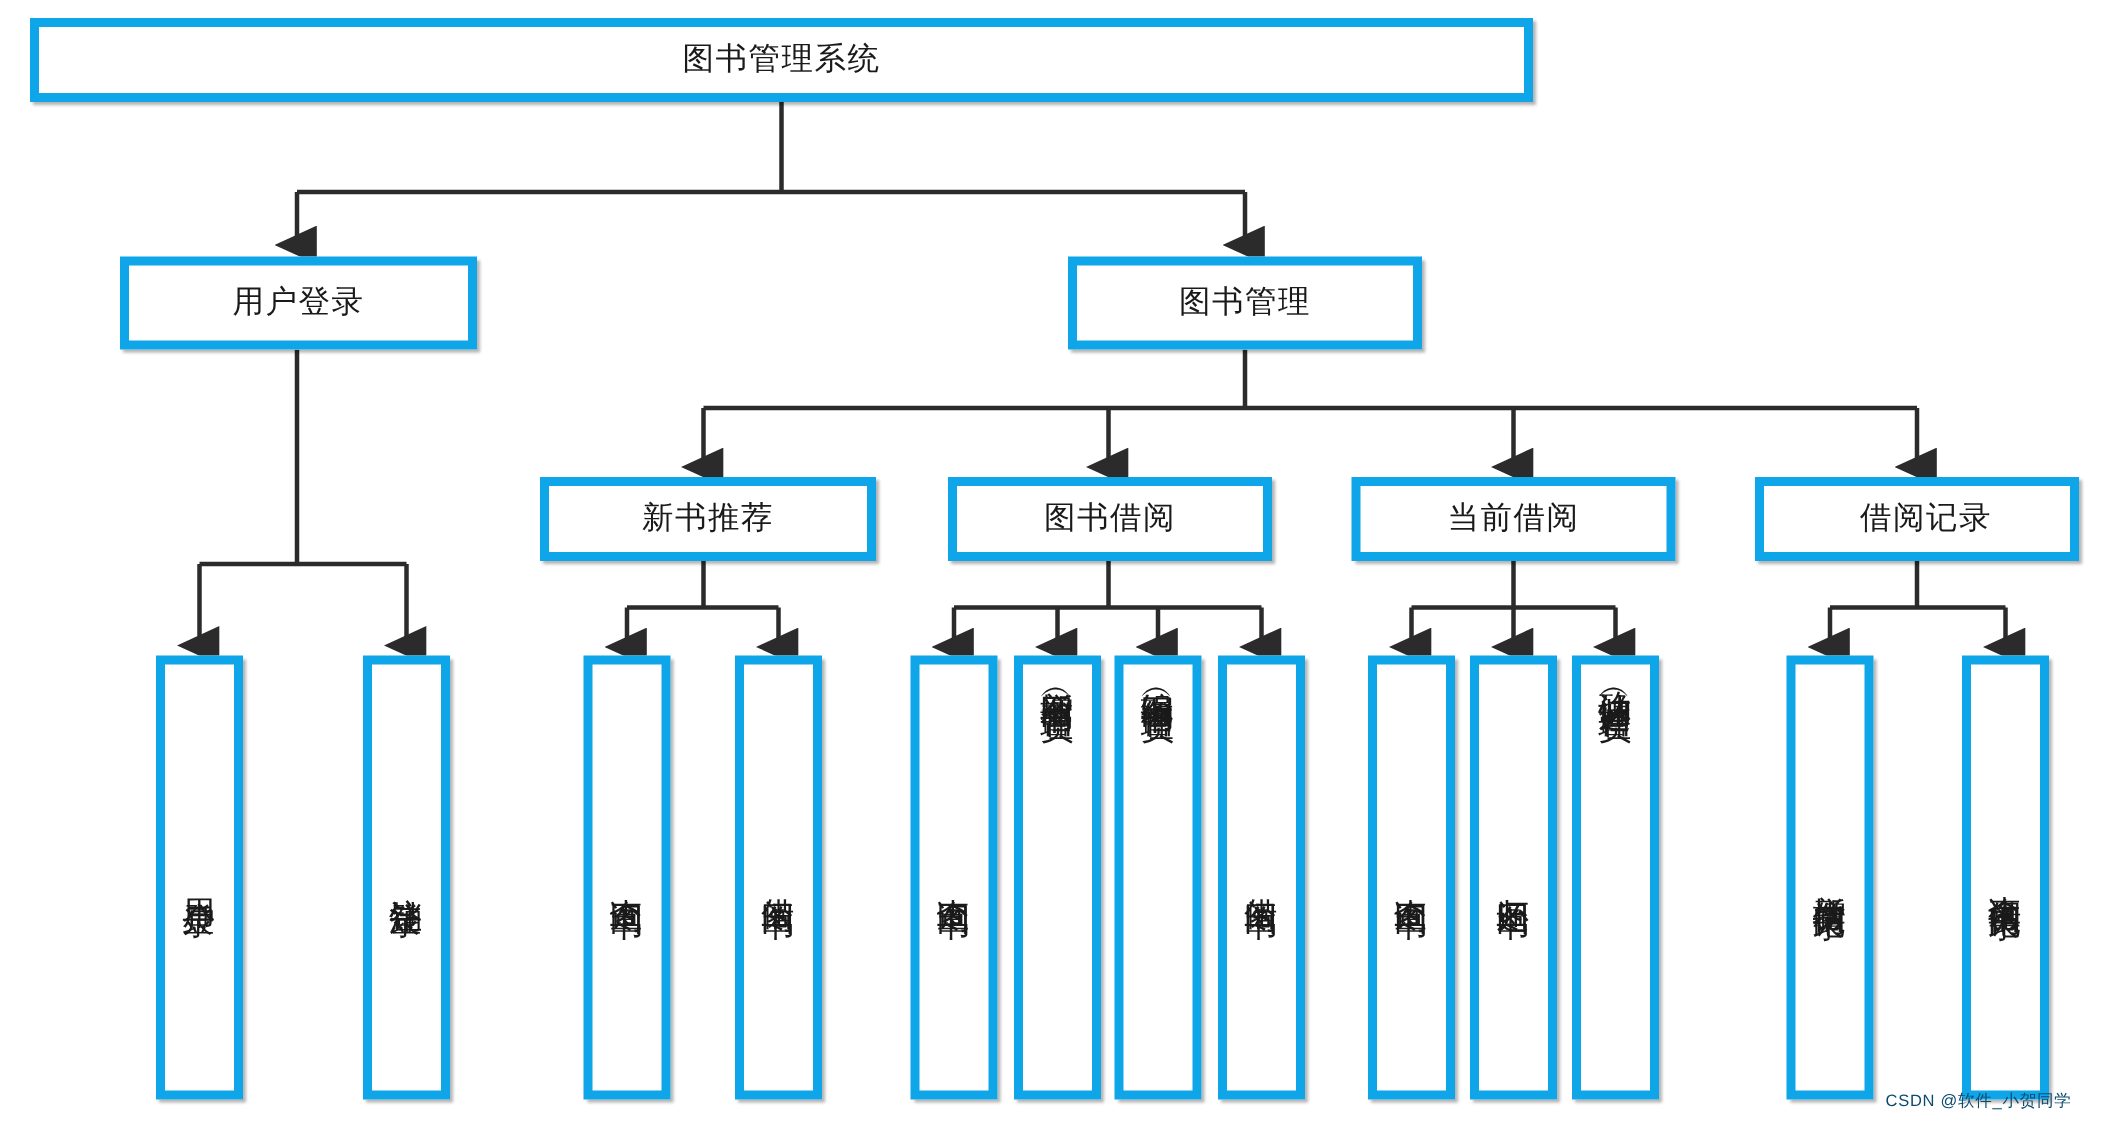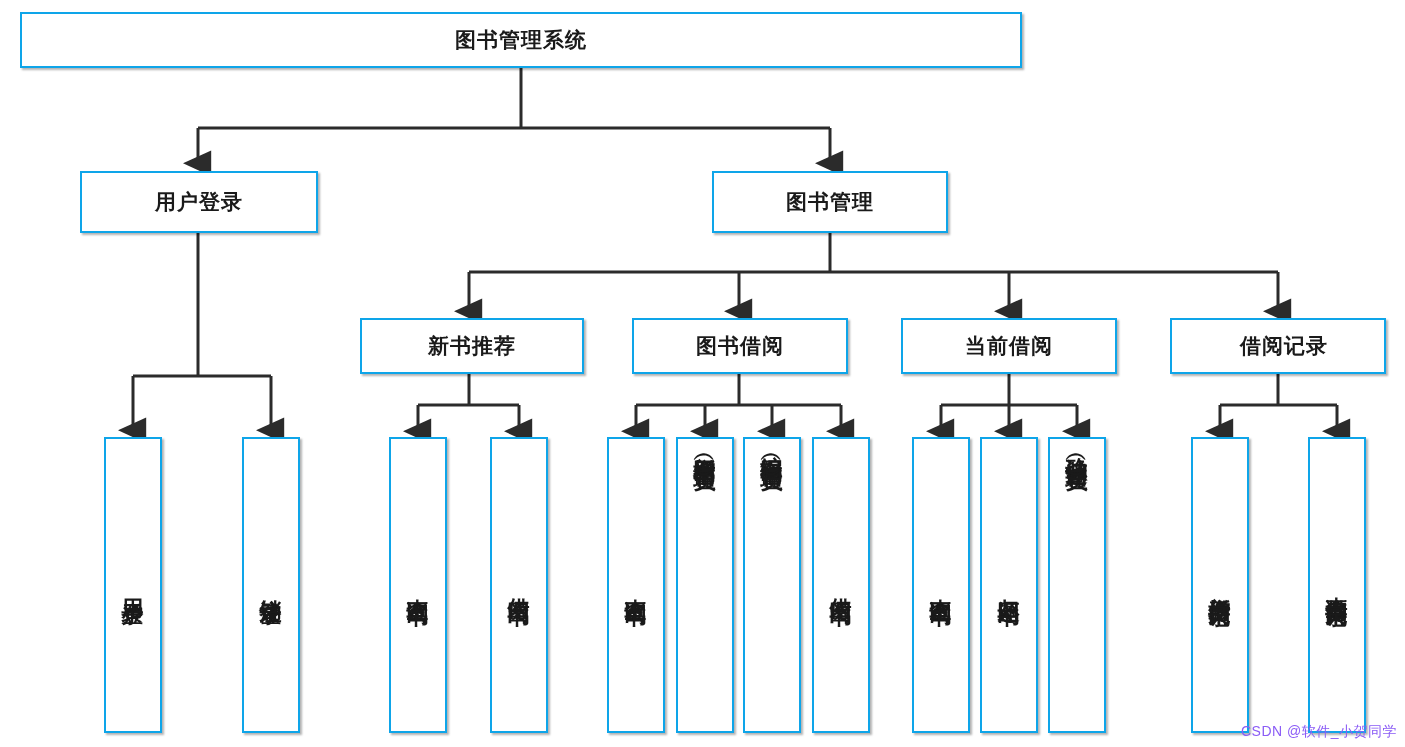--- a/index.html
+++ b/index.html
@@ -26,27 +26,26 @@
     left: 0;
     top: 0;
     width: 1405px;
     height: 747px;
     pointer-events: none;
   }
   .node {
     position: absolute;
     box-sizing: border-box;
     background: #ffffff;
-    border: 2px solid #0ea5e9;
+    border: 6px solid #0ea5e9;
     box-shadow: 2px 2px 2px rgba(0,0,0,0.30);
     display: flex;
     align-items: center;
     justify-content: center;
     color: #1a1a1a;
-    font-weight: bold;
   }
   .node.horizontal .node-label {
     font-size: 21px;
     letter-spacing: 1px;
     line-height: 1.1;
     white-space: nowrap;
   }
   .node.vertical {
     align-items: flex-start;
     justify-content: center;
@@ -62,24 +61,24 @@
     text-align: center;
   }
   .node.vertical.center-text {
     align-items: center;
   }
   .node.vertical.top-text {
     align-items: flex-start;
   }
   .watermark {
     position: absolute;
-    right: 8px;
+    right: 24px;
     bottom: 6px;
-    font-size: 14px;
-    color: #8b5cf6;
+    font-size: 11px;
+    color: #0c4a6e;
     letter-spacing: 0.5px;
     white-space: nowrap;
     user-select: none;
   }
 </style>
 </head>
 <body>
 
 <div id="diagram-root">
 

